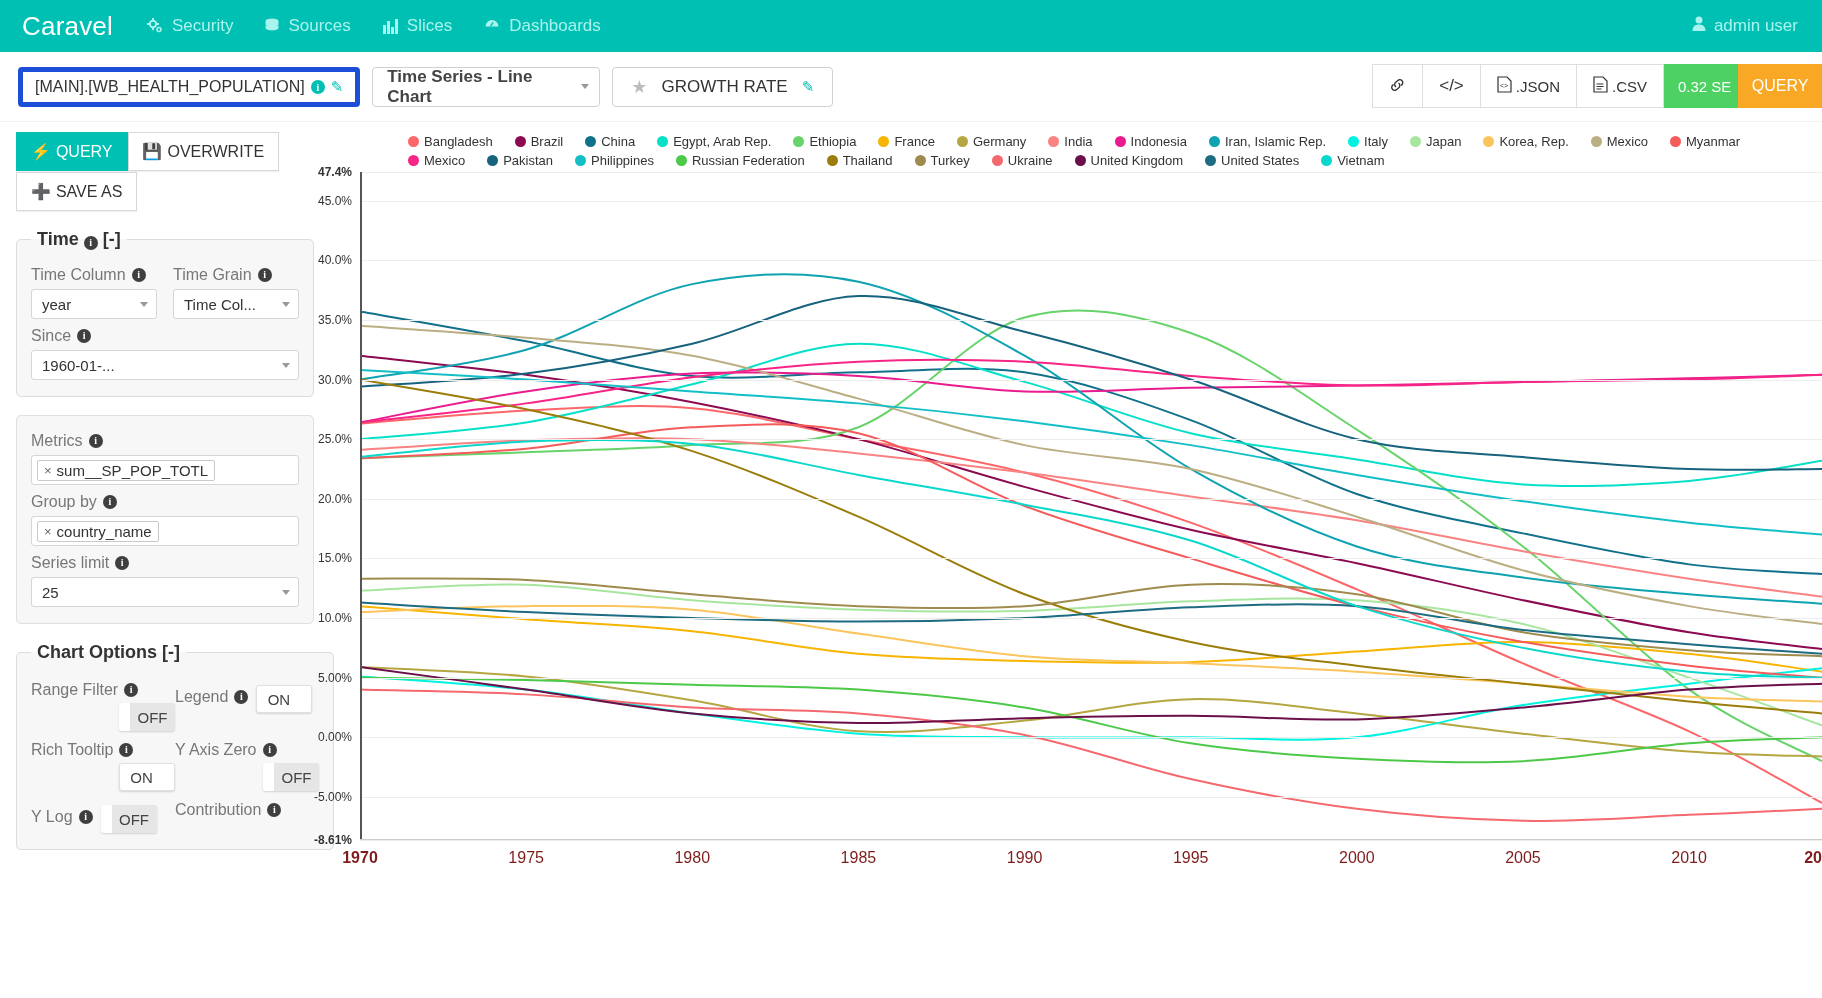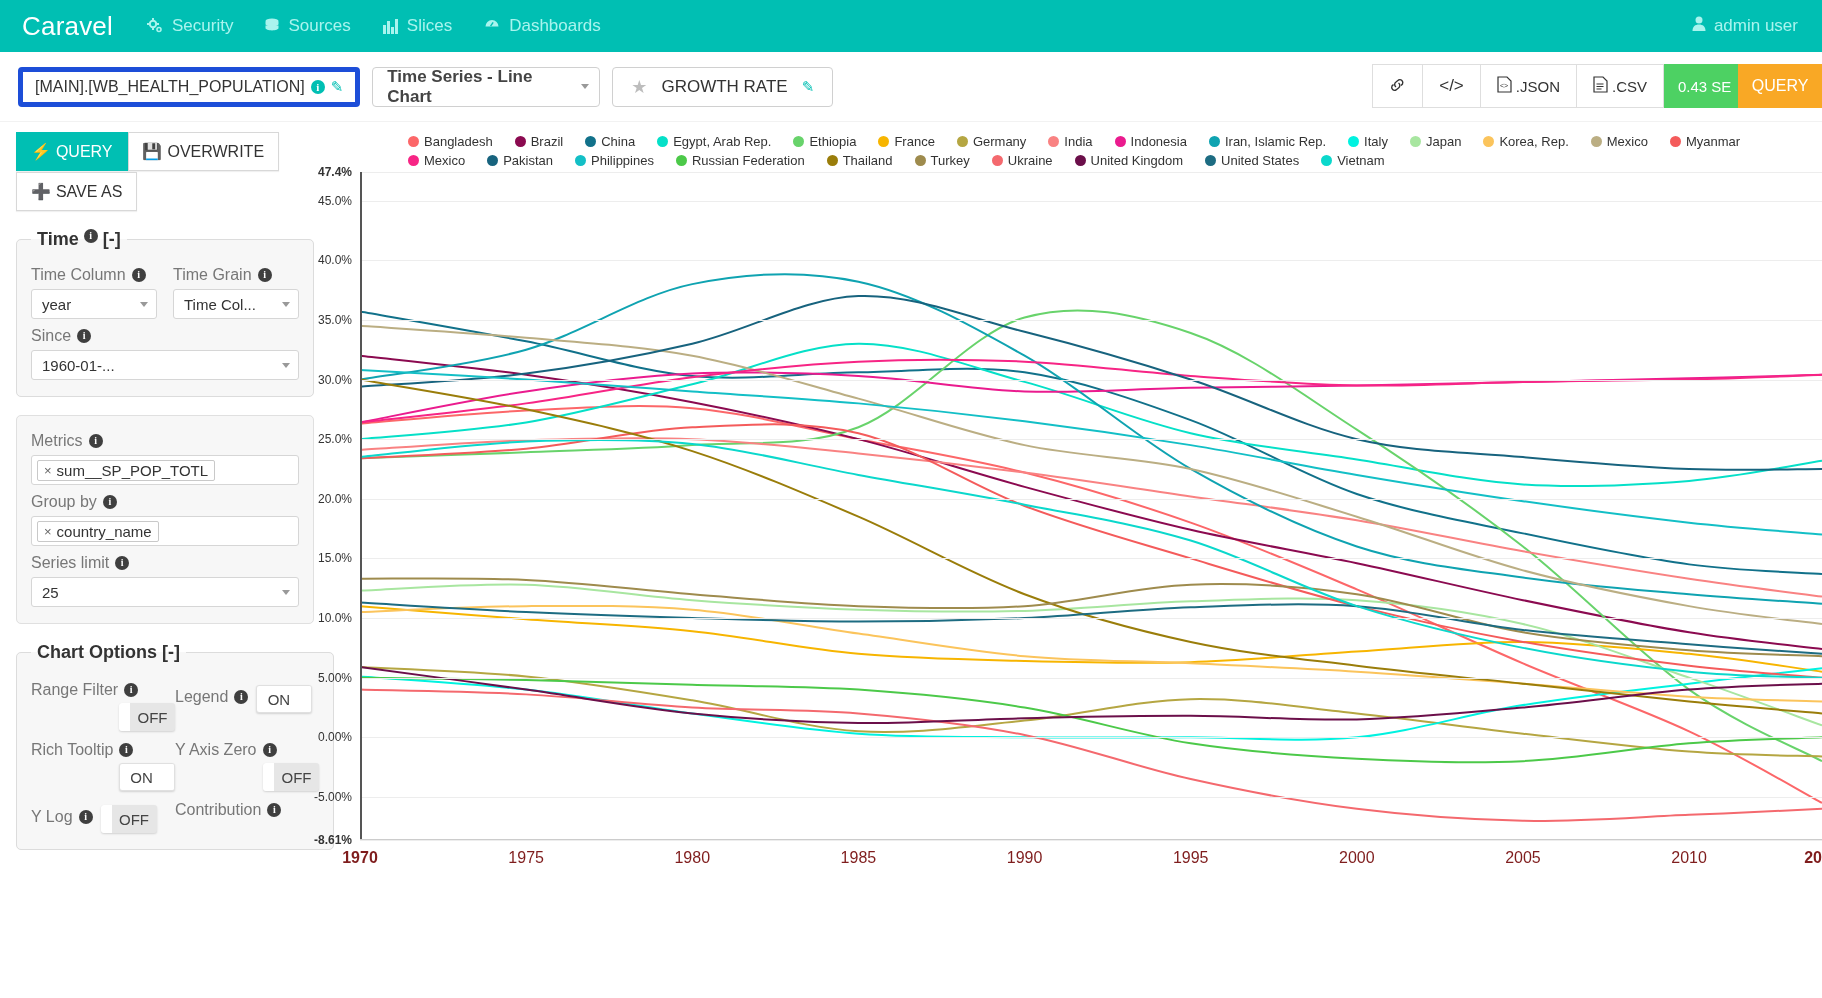--- a/index.html
+++ b/index.html
@@ -154,21 +154,21 @@
     border: 1px solid #dcdcdc;
     border-radius: 5px;
     margin: 18px 0 0 0;
     padding: 8px 14px 16px 14px;
     background: #f7f7f7;
   }
   fieldset.plain { border-color: #e0e0e0; }
   legend {
     font-size: 18px; font-weight: bold; color: #333;
     padding: 0 6px; width: auto; margin-bottom: 0;
-    display: flex; align-items: flex-start; gap: 5px;
+    display: flex; align-items: flex-end; gap: 5px;
   }
   .fl { font-size: 16px; color: #777; display: flex; align-items: center; gap: 6px; margin: 8px 0 5px; }
   .info-b {
     display:inline-block; width:14px;height:14px;border-radius:50%;
     background:#3f3f3f;color:#fff;font-size:10px;line-height:14px;
     text-align:center;font-family:"Liberation Serif",serif;font-weight:bold;
   }
   .two-col { display: flex; gap: 16px; }
   .two-col > div { flex: 1; }
   .sel {
@@ -344,21 +344,21 @@
     <div class="tb-btn">
       <span>
         <svg width="15" height="17" viewBox="0 0 15 17" fill="none" stroke="#333" stroke-width="1.2">
             <path d="M1 1 h9 l4 4 v11 h-13 z"></path>
             <path d="M3.5 8 h7 M3.5 10.5 h7 M3.5 13 h5"></path>
           </svg>
       </span>
       <span>.CSV</span>
     </div>
     <div class="timer">
-      <span>0.43 SE</span>
+      <span>0.32 SE</span>
     </div>
     <div class="query-btn">
       <span>QUERY</span>
     </div>
   </div>
 </div>
 
 <div class="main">
 
   <div class="sidebar">

